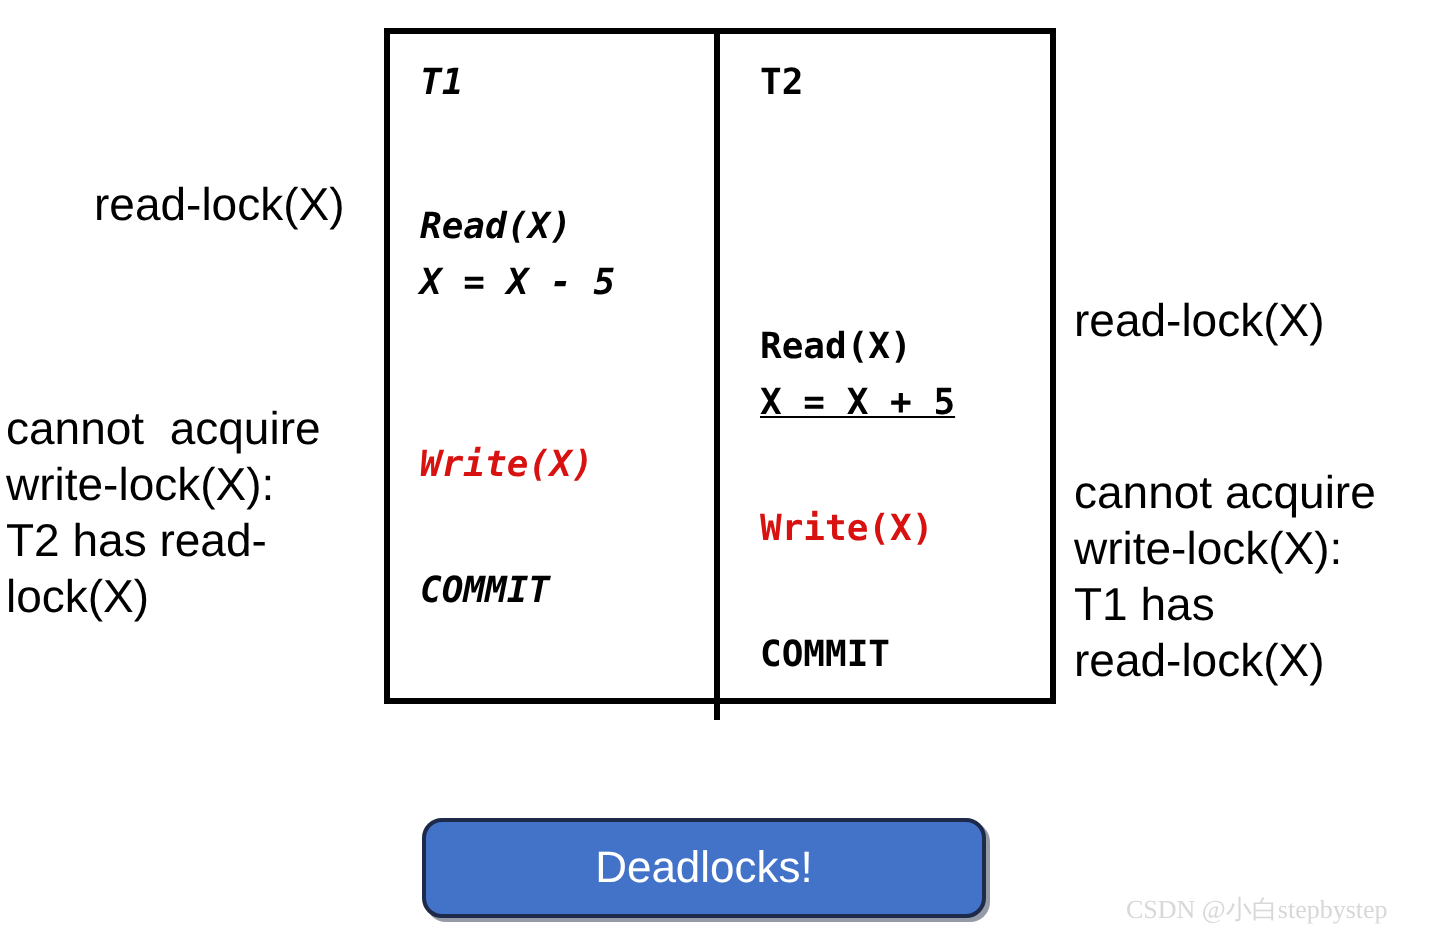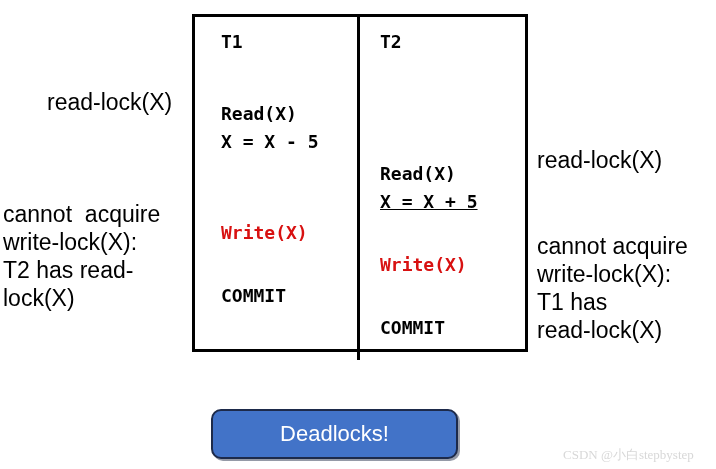--- a/index.html
+++ b/index.html
@@ -33,21 +33,21 @@
     top: 14px;
     width: 3px;
     height: 346px;
     background: #000000;
   }
   .tx-col {
     position: absolute;
     top: 0;
     bottom: 0;
   }
-  .col-t1 { left: 16px; width: 163px; }
+  .col-t1 { left: 5px; width: 163px; font-style: italic; }
   .col-t2 { left: 166px; width: 140px; }
 
   .code {
     position: absolute;
     font-family: "DejaVu Sans Mono", "Liberation Mono", monospace;
     font-weight: bold;
     font-size: 18px;
     letter-spacing: 0px;
     color: #000000;
     white-space: pre;
@@ -65,21 +65,21 @@
     white-space: pre;
   }
   .annot-left  { text-align: left; }
   .annot-right { text-align: left; }
 
   
   .deadlock-btn {
     position: absolute;
     left: 211px;
     top: 409px;
-    width: 247px;
+    width: 282px;
     height: 50px;
     background: #4273c8;
     border: 2px solid #1d2a4a;
     border-radius: 10px;
     box-sizing: border-box;
     display: flex;
     align-items: center;
     justify-content: center;
     color: #ffffff;
     font-family: "Liberation Sans", sans-serif;

